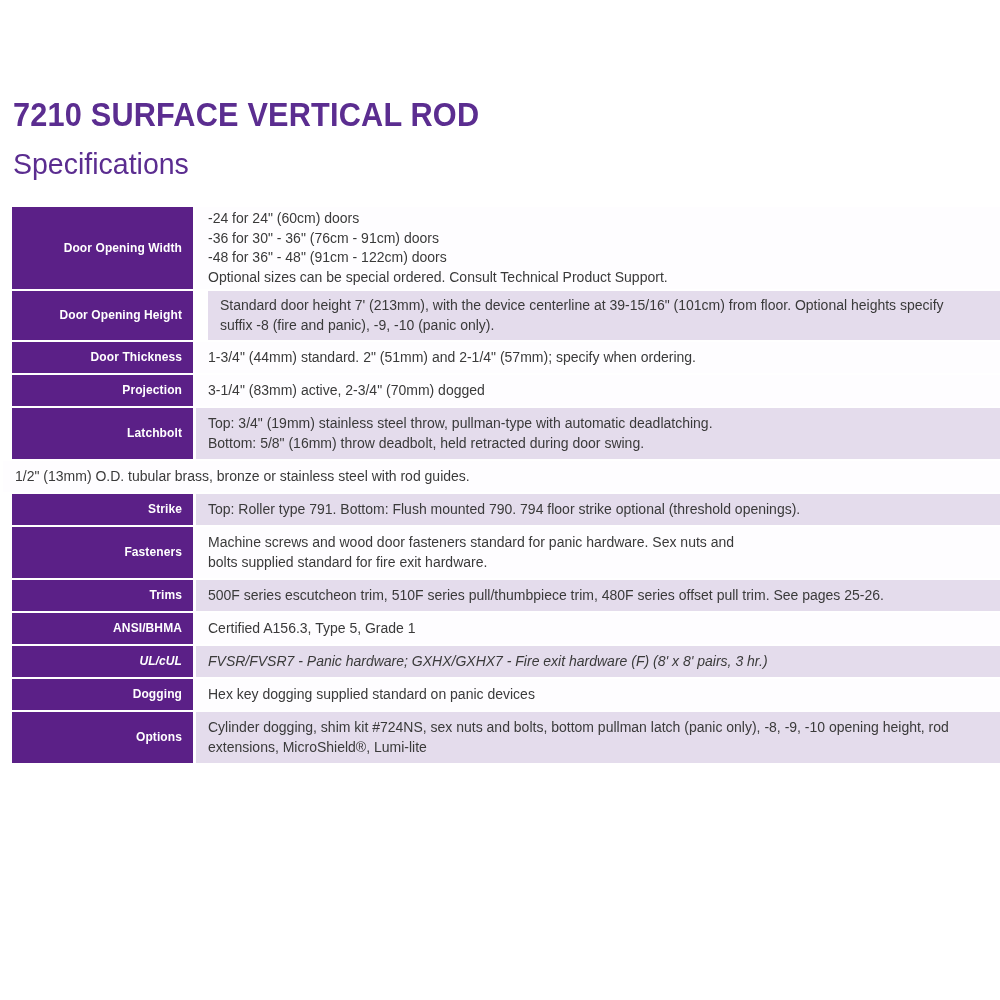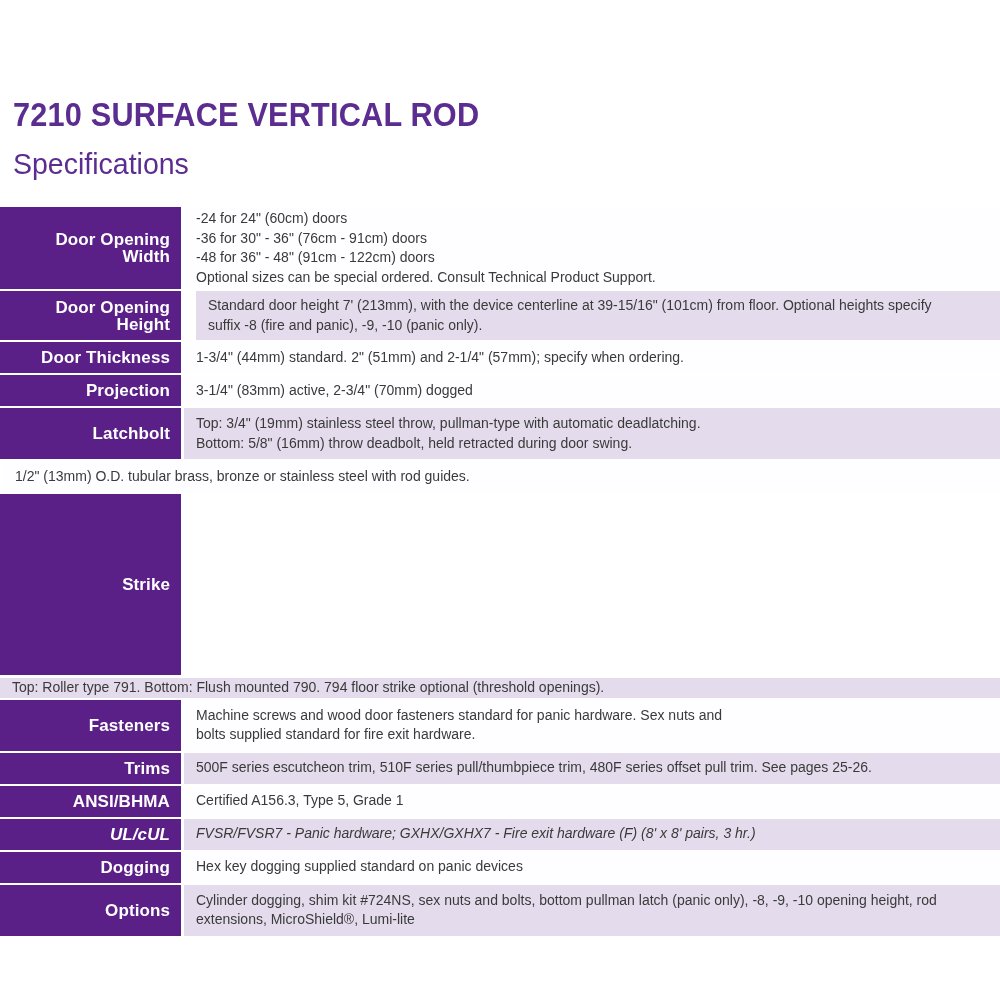--- a/index.html
+++ b/index.html
@@ -68,29 +68,30 @@
   .spec-row:last-child {
     border-bottom: none;
   }
 
   .spec-label {
     flex: 0 0 181px;
     width: 181px;
     box-sizing: border-box;
     background: #5b2087;
     color: #ffffff;
-    font-size: 17px;
+    font-size: 12px;
     font-weight: bold;
     line-height: 17px;
     text-align: right;
     padding: 0 11px 0 6px;
     display: flex;
     align-items: center;
     justify-content: flex-end;
     letter-spacing: 0.1px;
+    margin-left: 12px;
   }
 
   .spec-gap {
     flex: 0 0 3px;
     width: 3px;
     background: #ffffff;
   }
 
   .spec-value {
     flex: 1 1 auto;
@@ -163,21 +164,21 @@
           <span class="ln">Top: 3/4" (19mm) stainless steel throw, pullman-type with automatic deadlatching.</span>
           <span class="ln">Bottom: 5/8" (16mm) throw deadbolt, held retracted during door swing.</span>
         </div>
       </div>
       <div class="spec-row stripe-white" style="min-height: 31px;">
         <div class="spec-gap"></div>
         <div class="spec-value">
           <span class="ln">1/2" (13mm) O.D. tubular brass, bronze or stainless steel with rod guides.</span>
         </div>
       </div>
-      <div class="spec-row stripe-lav" style="min-height: 31px; flex-direction: column;">
+      <div class="spec-row stripe-lav" style="min-height: 31px;">
         <div class="spec-label">Strike</div>
         <div class="spec-gap"></div>
         <div class="spec-value">
           <span class="ln">Top: Roller type 791. Bottom: Flush mounted 790. 794 floor strike optional (threshold openings).</span>
         </div>
       </div>
       <div class="spec-row stripe-white" style="min-height: 51px;">
         <div class="spec-label">Fasteners</div>
         <div class="spec-gap"></div>
         <div class="spec-value">

